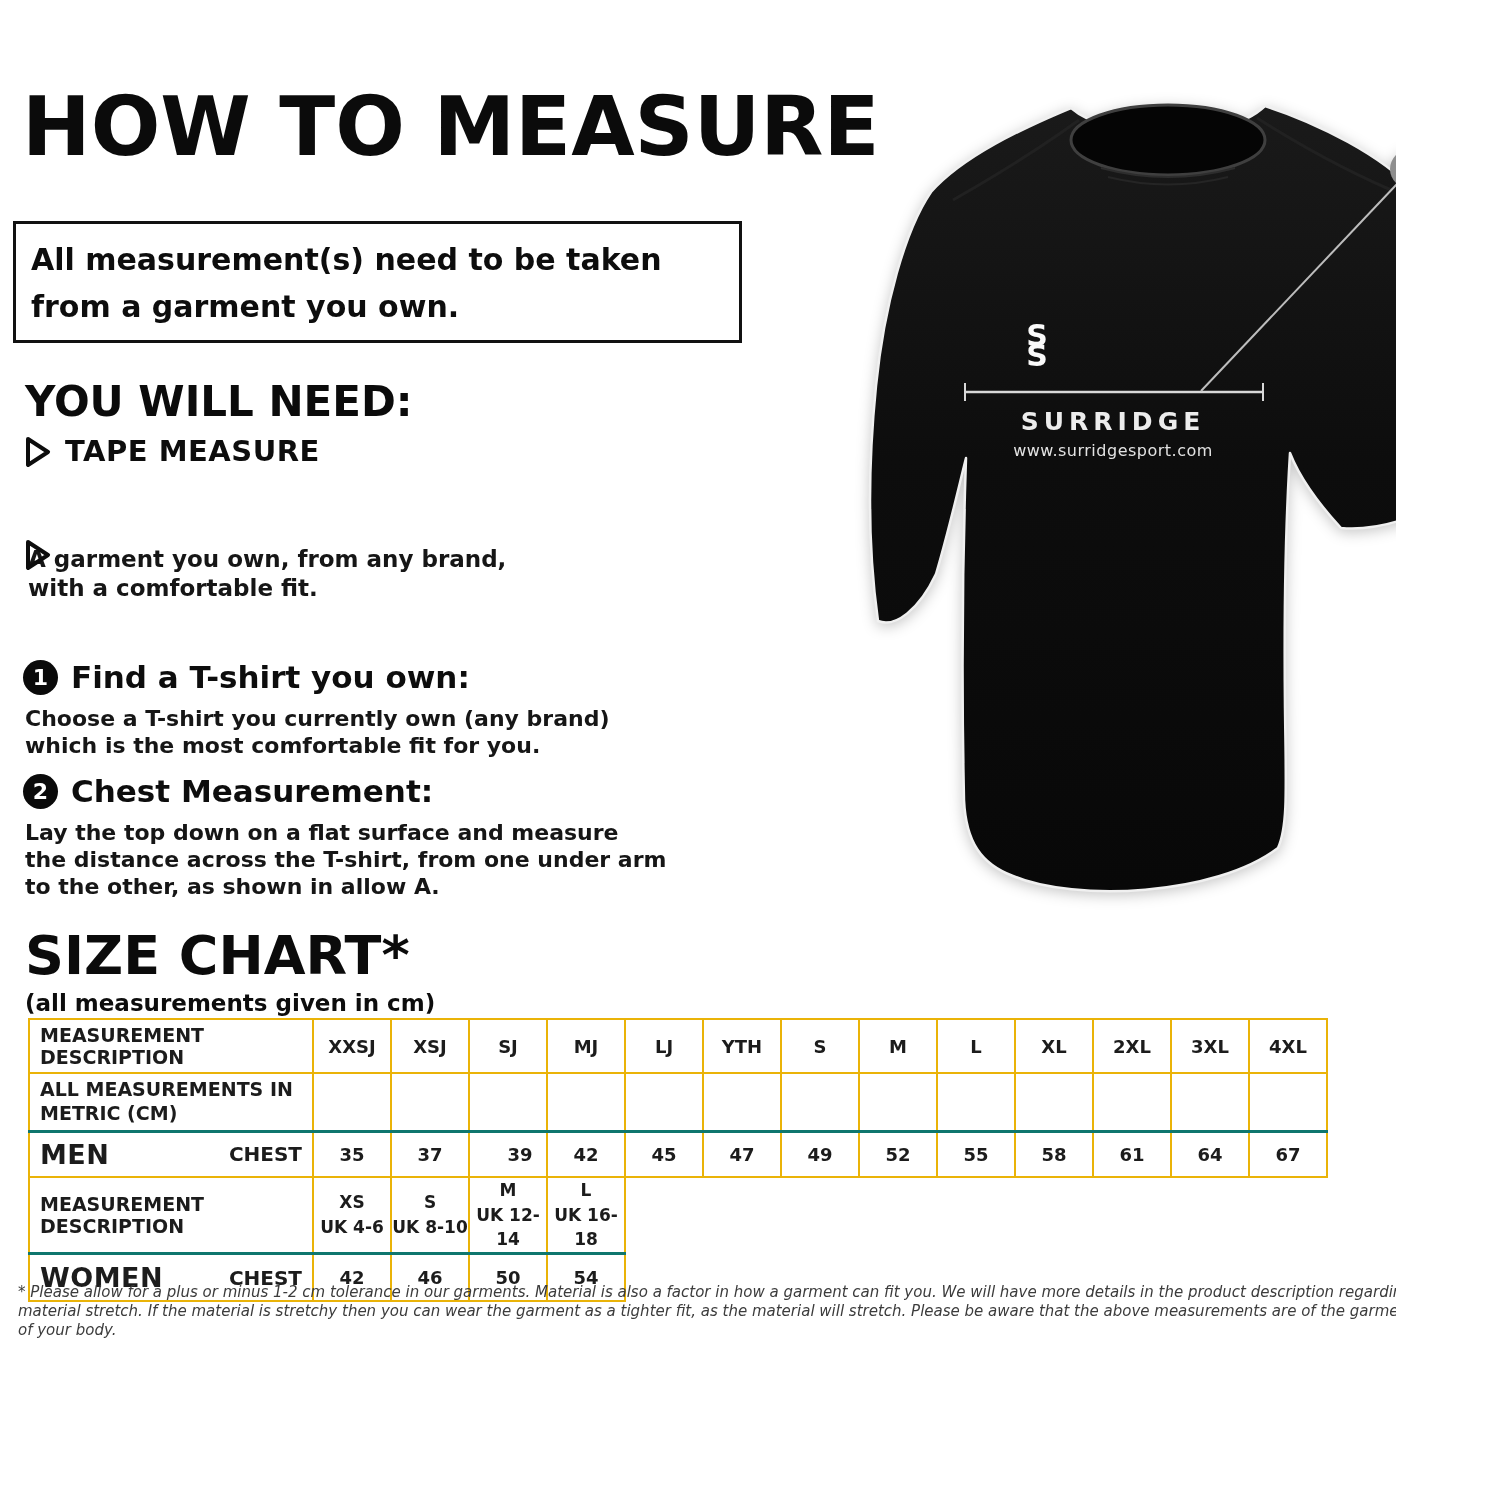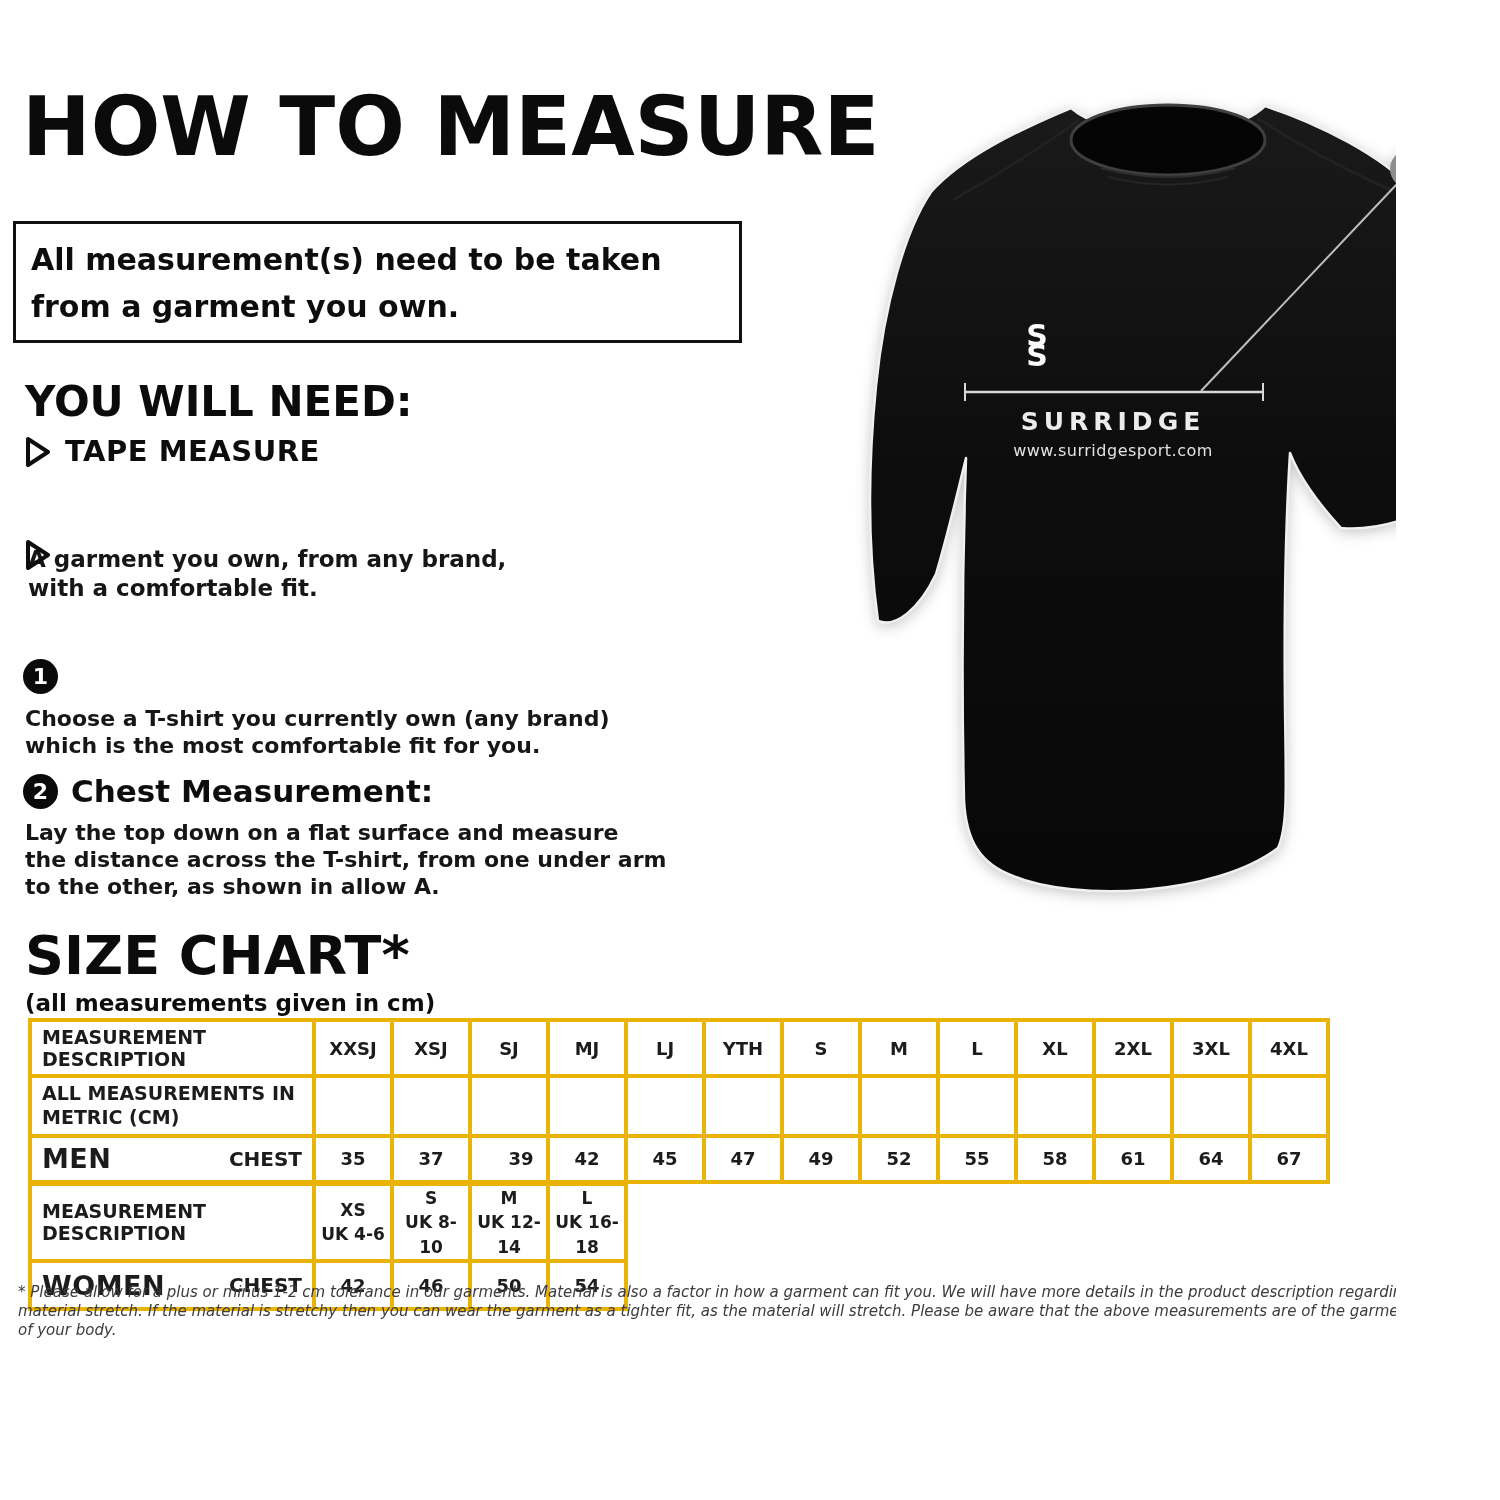--- a/index.html
+++ b/index.html
@@ -59,31 +59,31 @@
     font-size:54px; font-weight:900; color:#0b0b0b; white-space:nowrap;
   }
   .size-chart-sub {
     position:absolute; left:25px; top:990px;
     font-size:23px; font-weight:800; color:#0d0d0d; white-space:nowrap;
   }
   
   .tables { position:absolute; left:28px; top:1018px; }
   table { border-collapse:collapse; table-layout:fixed; }
   td {
-    border:4px solid #eab308; text-align:center; vertical-align:middle;
+    border:2px solid #eab308; text-align:center; vertical-align:middle;
     font-size:18px; font-weight:700; color:#1c1c1c; overflow:hidden;
   }
   tr.h50 { height:50px; } tr.h48 { height:48px; } tr.h46 { height:46px; }
   td.desc-cell { text-align:left; padding:4px 10px; font-size:19px; font-weight:800; }
   td.metric { line-height:1.25; }
   td.flexcell > div { display:flex; justify-content:space-between; align-items:center; }
   .row-label { font-size:27px; font-weight:900; letter-spacing:0.5px; }
   .measure-label { font-size:20px; font-weight:800; }
   td.two-line { white-space:pre-line; line-height:1.45; font-size:17px; }
-  tr.sep td { border-top:3px solid #c2410c; }
+  tr.sep td { border-top:3px solid #0f766e; }
   table + table { margin-top:-2px; }
   
   .footnote {
     position:absolute; left:18px; top:1283px; width:1474px;
     font-size:15px; font-style:italic; font-weight:500; color:#3c3c3c; line-height:1.28;
   }
   
   .shirt-wrap { position:absolute; left:865px; top:78px; width:630px; height:900px; }
   .shirt-wrap svg { filter: drop-shadow(0 3px 7px rgba(0,0,0,0.22)); }
 </style>
@@ -110,20 +110,21 @@
   <div class="need-item" id="need-2">
     <svg class="tri" viewBox="0 0 26 30">
       <path d="M3,2 L23,15 L3,28 Z" fill="none" stroke="#0d0d0d" stroke-width="4" stroke-linejoin="round"></path>
     </svg>
     <div class="sub">A garment you own, from any brand,
 with a comfortable fit.</div>
   </div>
 
   <div class="step-head" id="step-1">
     <span class="step-num">1</span>
+    <h3>Find a T-shirt you own:</h3>
   </div>
   <p class="step-para" id="para-1">Choose a T-shirt you currently own (any brand)
 which is the most comfortable fit for you.</p>
 
   <div class="step-head" id="step-2">
     <span class="step-num">2</span>
     <h3>Chest Measurement:</h3>
   </div>
   <p class="step-para" id="para-2">Lay the top down on a flat surface and measure
 the distance across the T-shirt, from one under arm

